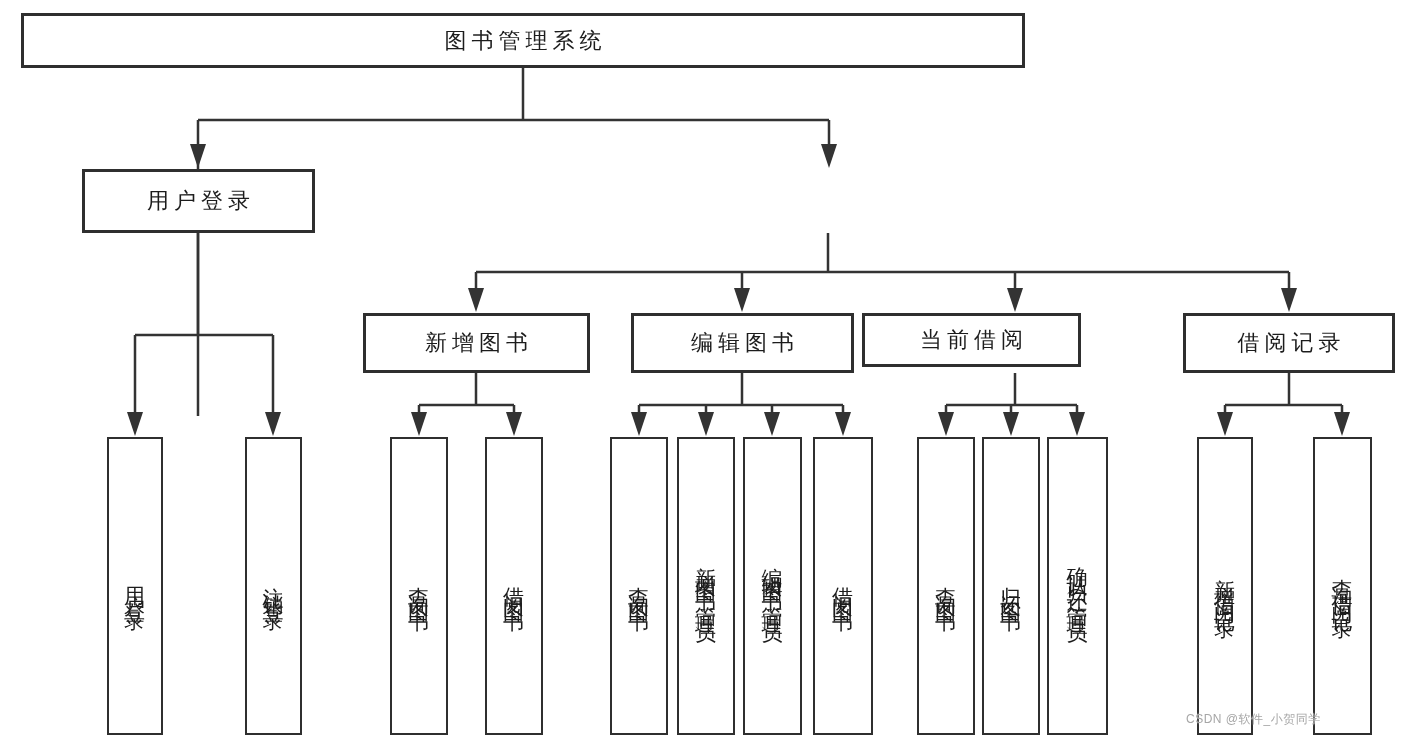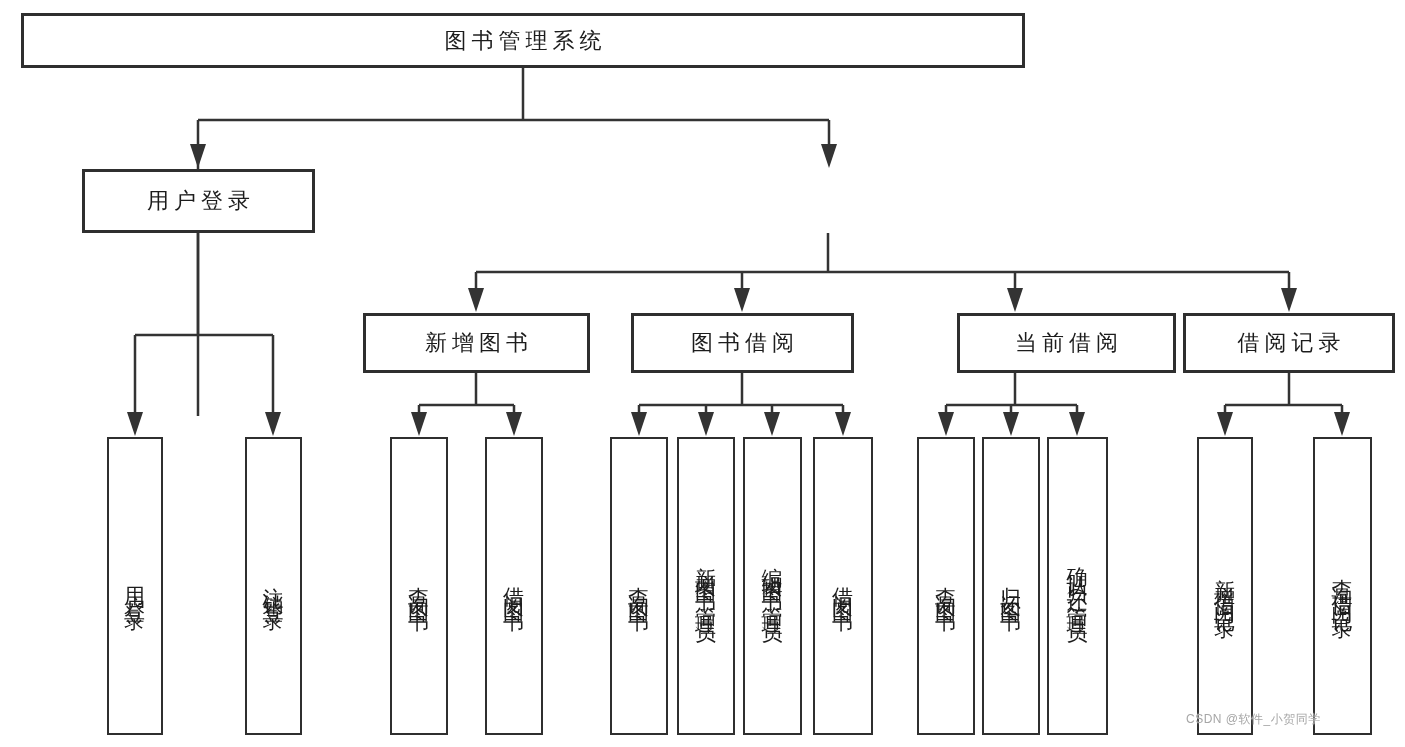--- a/index.html
+++ b/index.html
@@ -93,23 +93,23 @@
   </div>
 
   <div class="box h" style="left:82px;top:169px;width:233px;height:64px">
     <span class="label">用户登录</span>
   </div>
 
   <div class="box h" style="left:363px;top:313px;width:227px;height:60px">
     <span class="label">新增图书</span>
   </div>
   <div class="box h" style="left:631px;top:313px;width:223px;height:60px">
-    <span class="label">图书借阅</span>
+    <span class="label">编辑图书</span>
   </div>
-  <div class="box h" style="left:957px;top:313px;width:219px;height:60px">
+  <div class="box h" style="left:862px;top:313px;width:219px;height:54px">
     <span class="label">当前借阅</span>
   </div>
   <div class="box h" style="left:1183px;top:313px;width:212px;height:60px">
     <span class="label">借阅记录</span>
   </div>
 
   <div class="box v" style="left:107px;top:437px;width:56px;height:298px">
     <span class="label">用户登录</span>
   </div>
   <div class="box v" style="left:245px;top:437px;width:57px;height:298px">

